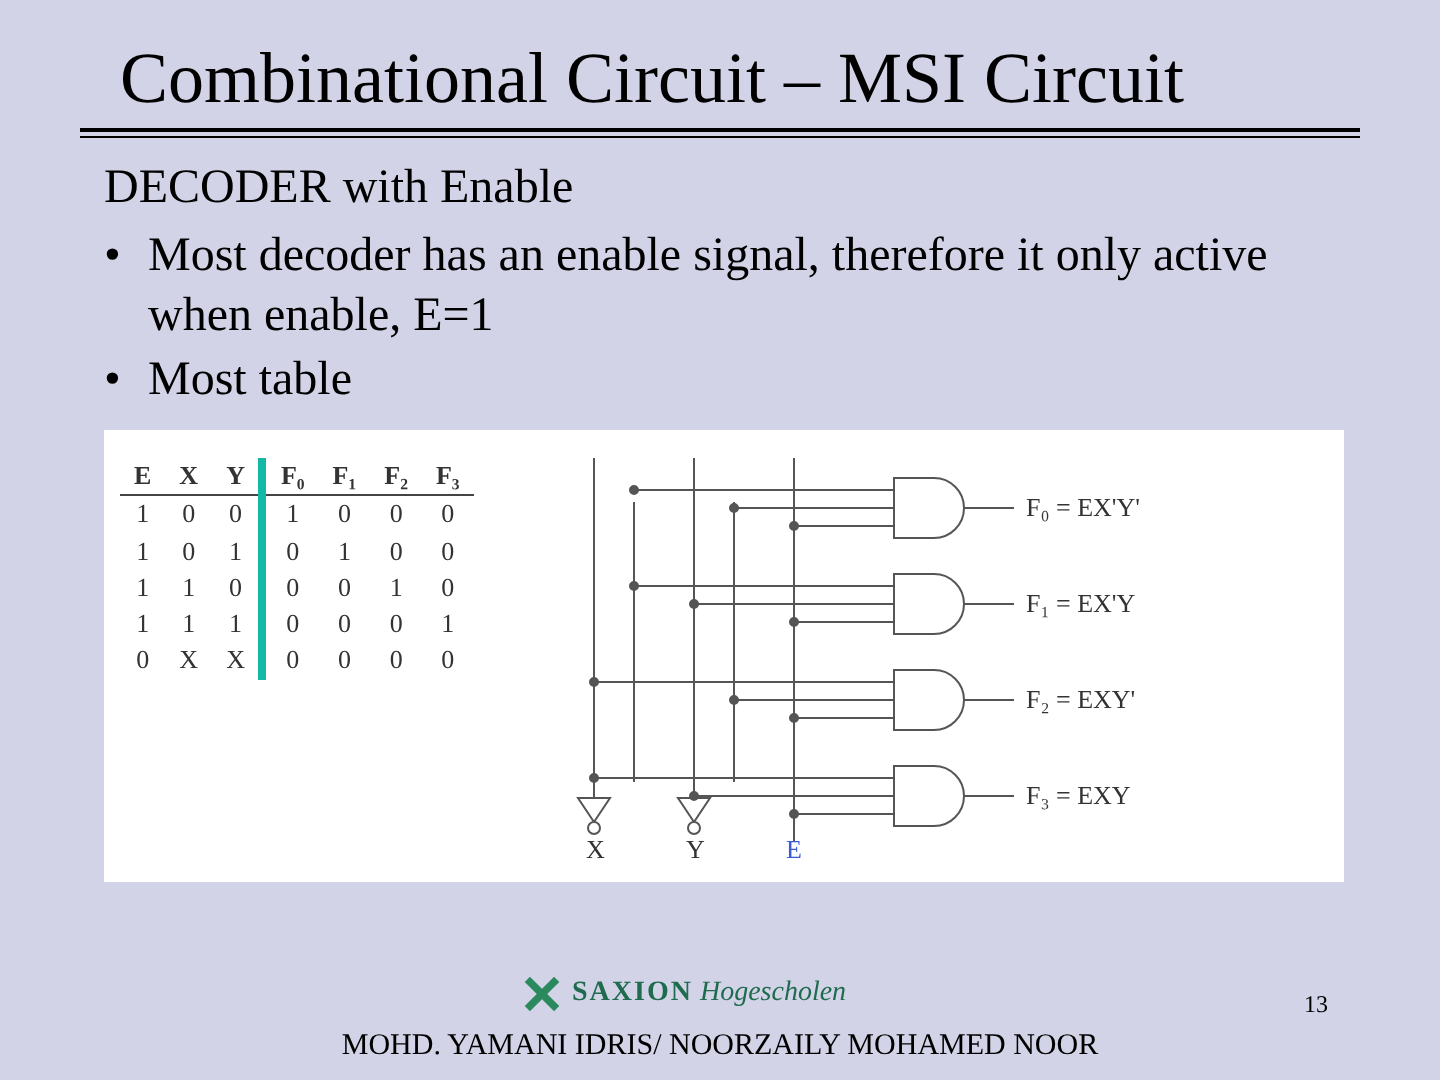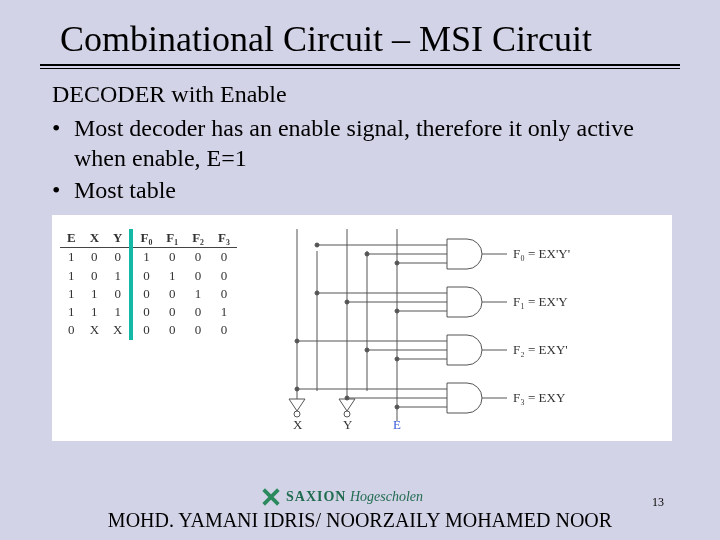--- a/index.html
+++ b/index.html
@@ -52,21 +52,21 @@
     flex: 1;
     position: relative;
   }
   .circuit svg { display: block; }
   .footer {
     position: absolute;
     bottom: 8px;
     left: 0;
     width: 100%;
     text-align: center;
-    font-size: 20px;
+    font-size: 15px;
     color: #000;
   }
   .logo {
     position: absolute;
     bottom: 32px;
     left: 260px;
     display: flex;
     align-items: center;
     gap: 4px;
     font-size: 14px;

